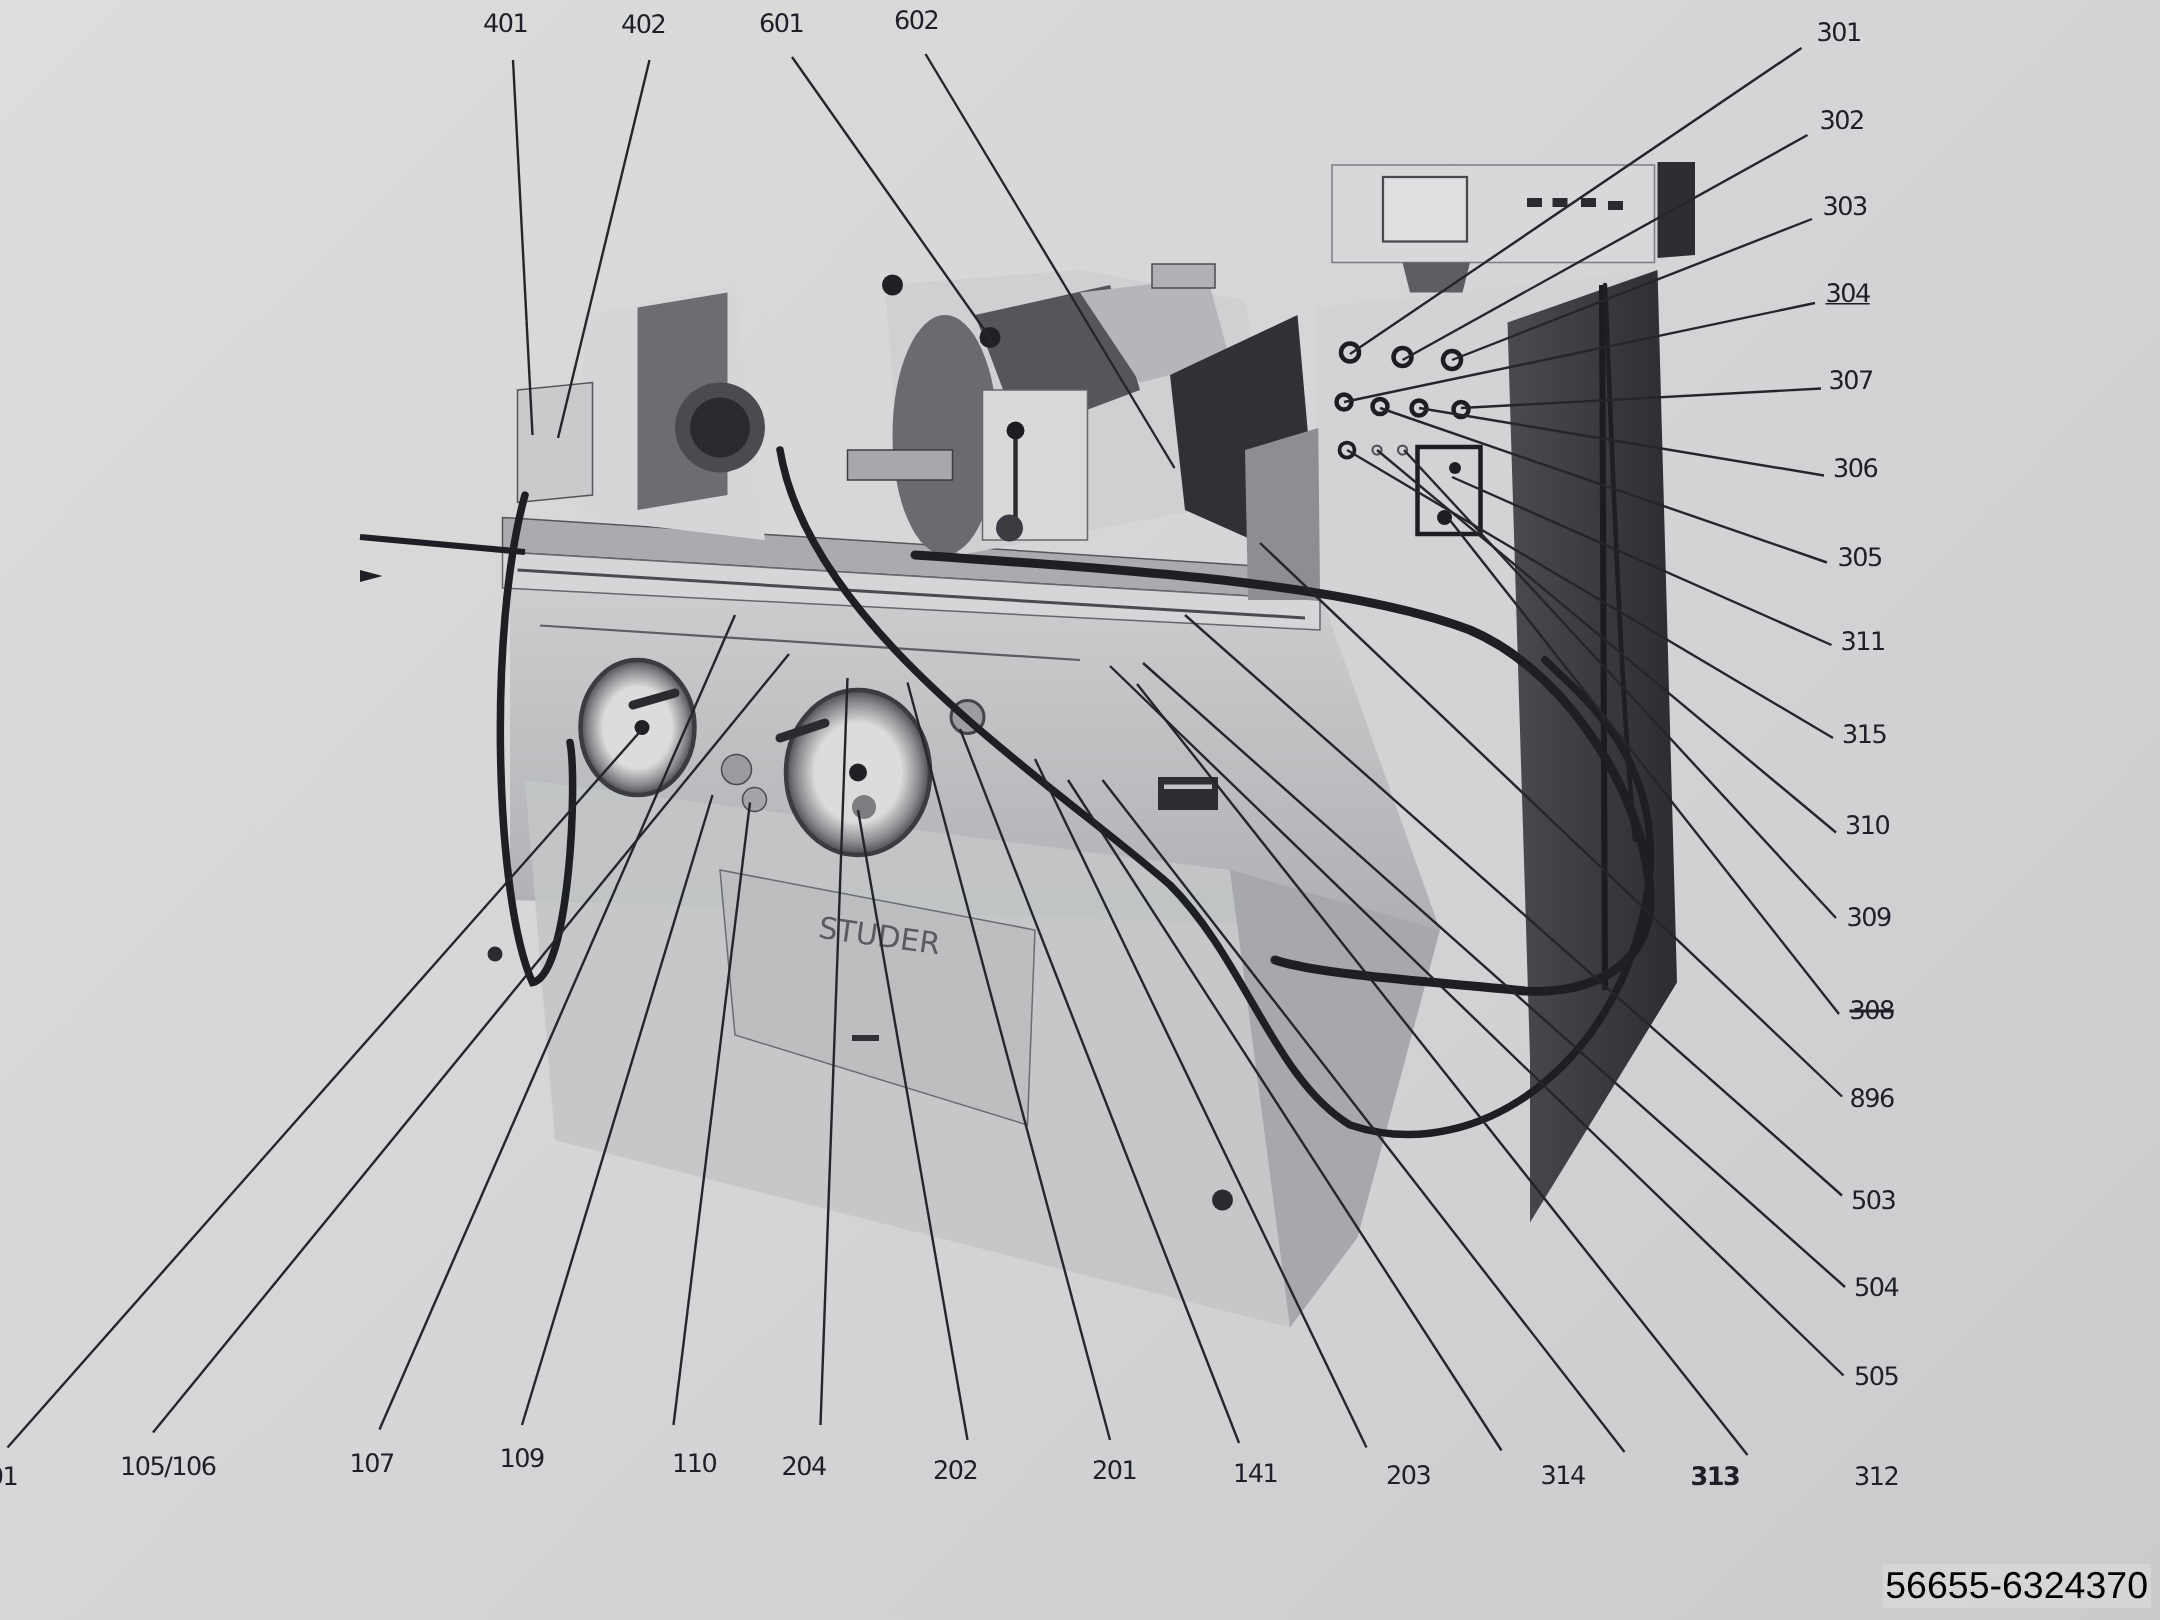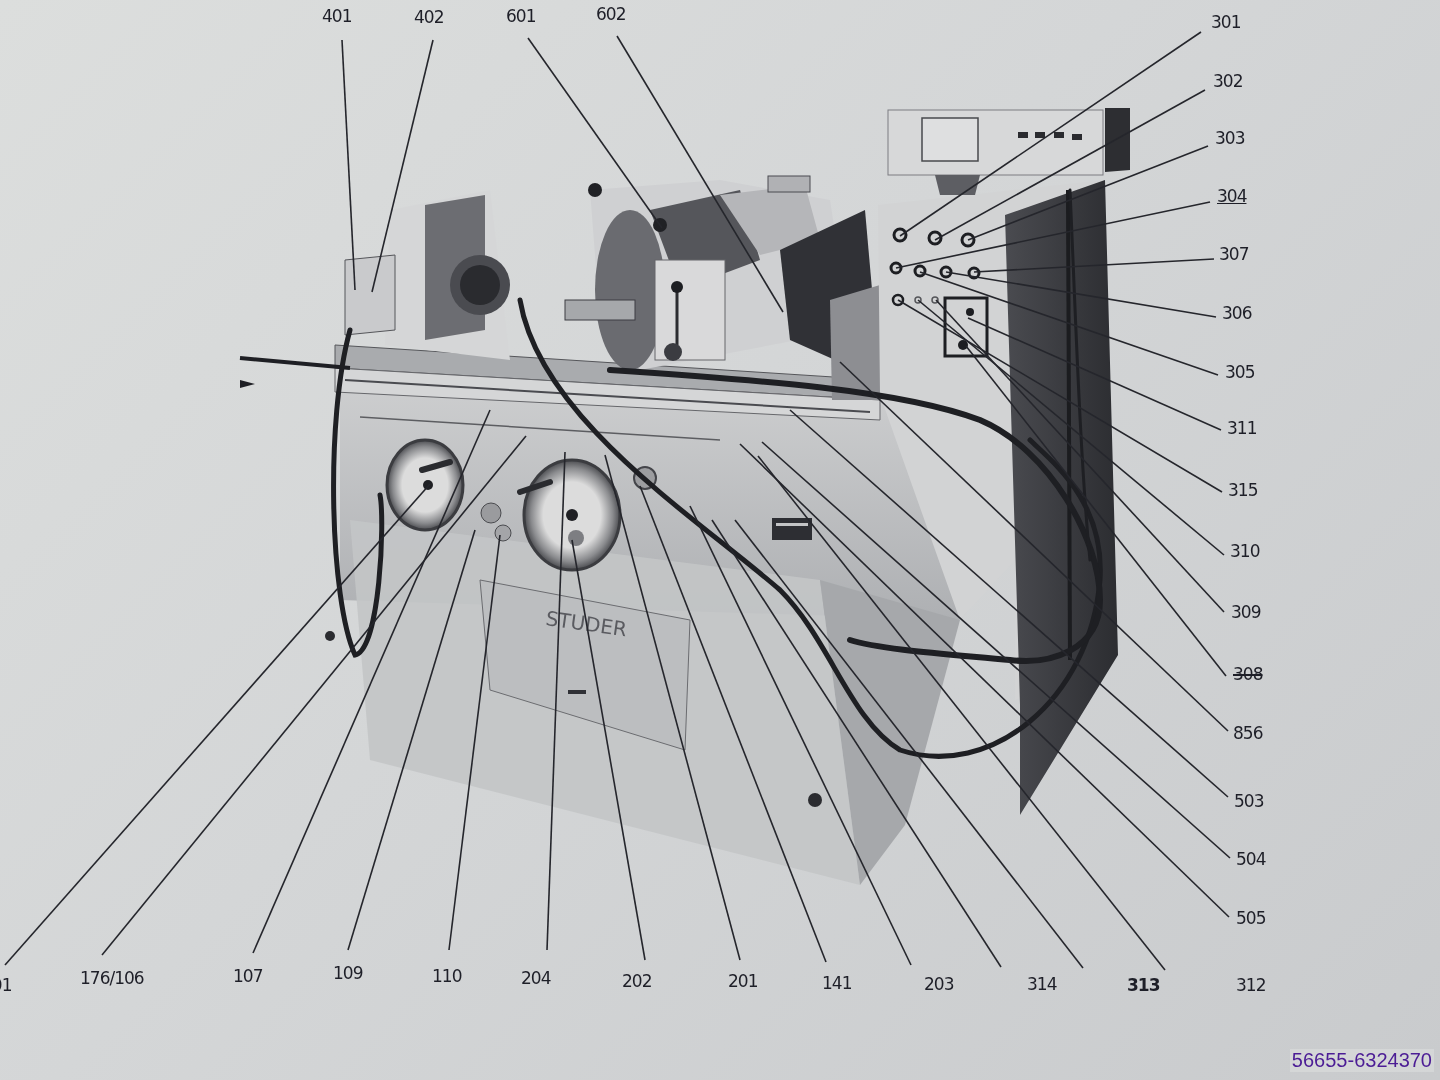--- a/index.html
+++ b/index.html
@@ -14,21 +14,21 @@
   }
   svg.diagram { position:absolute; left:0; top:0; }
   .callout {
     position:absolute; font-family:"DejaVu Sans", sans-serif;
     font-size:17px; color:#1e1f28; letter-spacing:-1px; line-height:1;
     white-space:nowrap; cursor:pointer;
   }
   .callout.struck { text-decoration:line-through; text-decoration-thickness:2px; }
   .watermark {
     position:absolute; right:6px; bottom:8px;
-    font-family:"Liberation Sans", sans-serif; font-size:20px; color:#4c1d95;
+    font-family:"Liberation Sans", sans-serif; font-size:25px; color:#000000;
     background:rgba(220,222,222,0.6); padding:0 2px;
   }
 </style>
 </head>
 <body>
 
 <div class="paper"></div>
 
 <svg class="diagram" width="1440" height="1080" viewBox="0 0 1440 1080">
   <defs>
@@ -188,29 +188,29 @@
     <div class="callout" style="left: 1215px; top: 130px;">303</div>
     <div class="callout" style="left: 1217px; top: 188px; text-decoration: underline;">304</div>
     <div class="callout" style="left: 1219px; top: 246px;">307</div>
     <div class="callout" style="left: 1222px; top: 305px;">306</div>
     <div class="callout" style="left: 1225px; top: 364px;">305</div>
     <div class="callout" style="left: 1227px; top: 420px;">311</div>
     <div class="callout" style="left: 1228px; top: 482px;">315</div>
     <div class="callout" style="left: 1230px; top: 543px;">310</div>
     <div class="callout" style="left: 1231px; top: 604px;">309</div>
     <div class="callout struck" style="left: 1233px; top: 666px;">308</div>
-    <div class="callout" style="left: 1233px; top: 725px;">856</div>
+    <div class="callout" style="left: 1233px; top: 725px;">896</div>
     <div class="callout" style="left: 1234px; top: 793px;">503</div>
     <div class="callout" style="left: 1236px; top: 851px;">504</div>
     <div class="callout" style="left: 1236px; top: 910px;">505</div>
     <div class="callout" style="left: -18px; top: 977px;">101</div>
-    <div class="callout" style="left: 80px; top: 970px;">176/106</div>
+    <div class="callout" style="left: 80px; top: 970px;">105/106</div>
     <div class="callout" style="left: 233px; top: 968px;">107</div>
     <div class="callout" style="left: 333px; top: 965px;">109</div>
-    <div class="callout" style="left: 432px; top: 968px;">110</div>
+    <div class="callout" style="left: 448px; top: 968px;">110</div>
     <div class="callout" style="left: 521px; top: 970px;">204</div>
     <div class="callout" style="left: 622px; top: 973px;">202</div>
     <div class="callout" style="left: 728px; top: 973px;">201</div>
     <div class="callout" style="left: 822px; top: 975px;">141</div>
     <div class="callout" style="left: 924px; top: 976px;">203</div>
     <div class="callout" style="left: 1027px; top: 976px;">314</div>
     <div class="callout" style="left: 1127px; top: 977px; font-weight: bold;">313</div>
     <div class="callout" style="left: 1236px; top: 977px;">312</div>
   </div>
 

